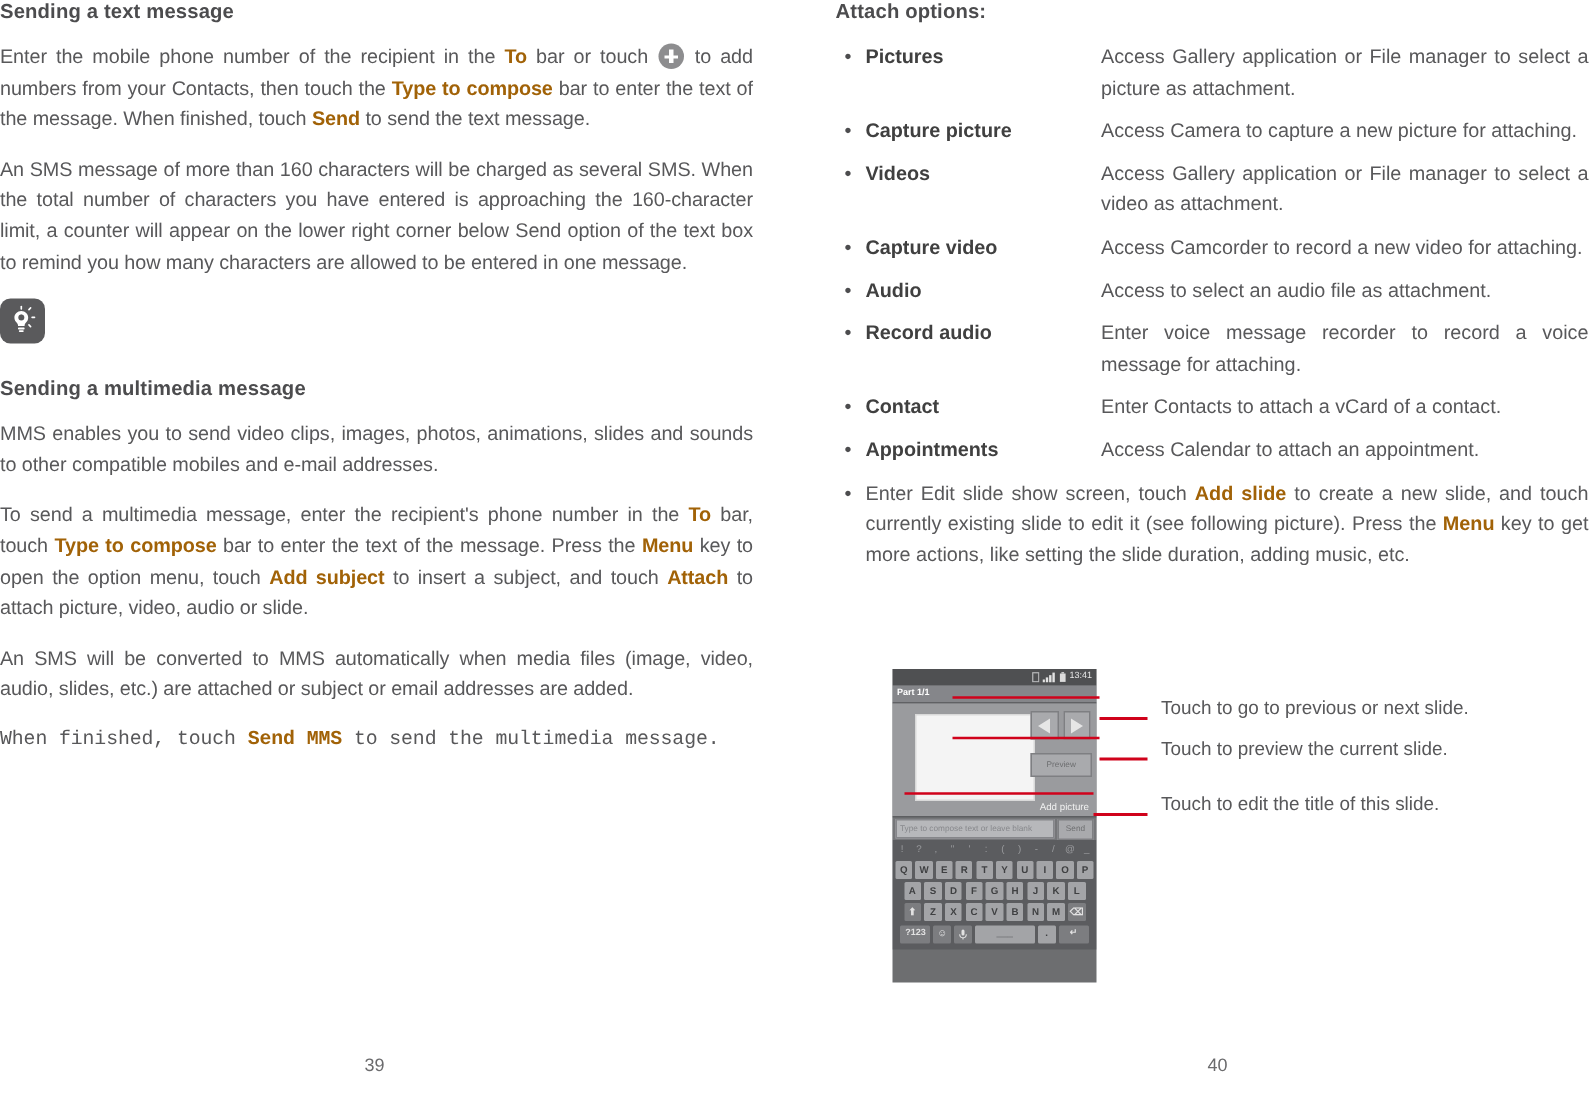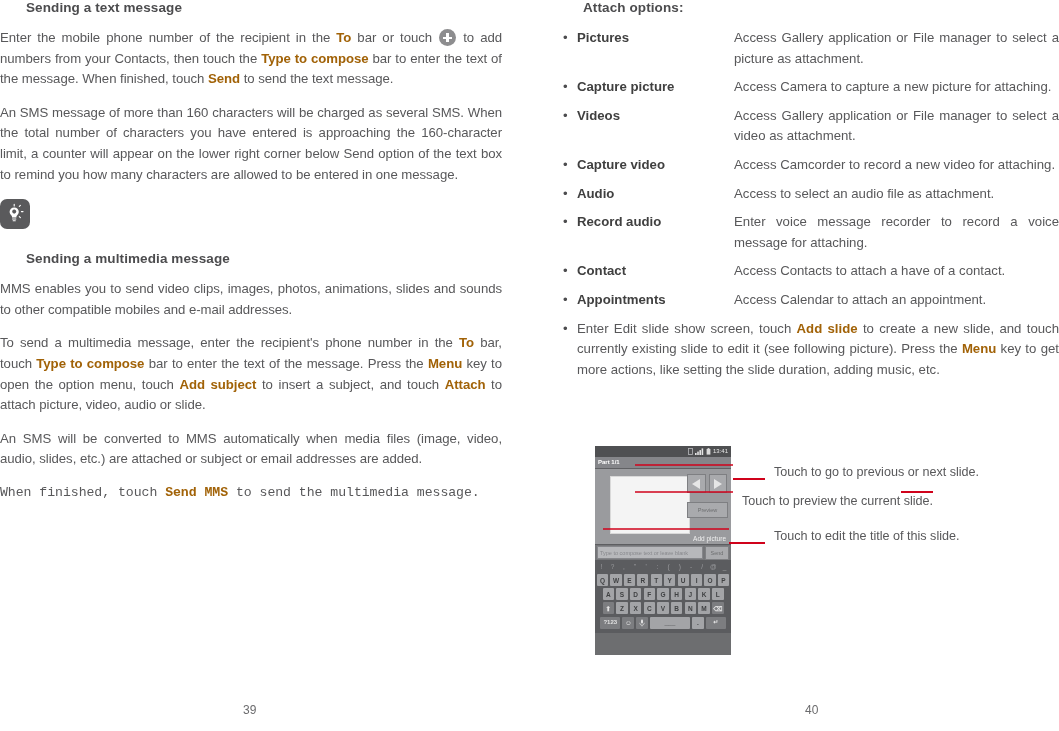--- a/index.html
+++ b/index.html
@@ -34,21 +34,20 @@
     top: 0px;
     width: 502px;
   }
   h2.section-head {
     font-size: 13.5px;
     font-weight: bold;
     color: #4c4c4e;
     margin: 0 0 13px 0;
     line-height: 15px;
     letter-spacing: 0.1px;
-    padding-left: 26px;
   }
   h2.section-head.mt {
     margin-top: 22px;
   }
   p.body {
     font-size: 13.2px;
     line-height: 20.6px;
     margin: 0 0 13px 0;
     text-align: justify;
     color: #58585a;
@@ -429,21 +428,21 @@
 
       <div class="defrow">
         <div class="bullet">•</div>
         <div class="term">Record audio</div>
         <div class="desc">Enter voice message recorder to record a voice message for attaching.</div>
       </div>
 
       <div class="defrow">
         <div class="bullet">•</div>
         <div class="term">Contact</div>
-        <div class="desc nojust">Access Contacts to attach a have of a contact.</div>
+        <div class="desc nojust">Enter Contacts to attach a vCard of a contact.</div>
       </div>
 
       <div class="defrow">
         <div class="bullet">•</div>
         <div class="term">Appointments</div>
         <div class="desc nojust">Access Calendar to attach an appointment.</div>
       </div>
 
       <div class="defrow">
         <div class="bullet">•</div>
@@ -575,21 +574,21 @@
         </div>
       </div>
     </div>
   </div>
 
   <div class="callout" style="left:733px; top:464px;">
     <div class="leader" style="width:32px;"></div>
     <div class="cotext">Touch to go to previous or next slide.</div>
   </div>
 
-  <div class="callout" style="left:733px; top:491px;flex-direction:column;">
+  <div class="callout" style="left:733px; top:491px;">
     <div class="leader" style="width:32px;"></div>
     <div class="cotext">Touch to preview the current slide.</div>
   </div>
 
   <div class="callout" style="left:729px; top:528px;">
     <div class="leader" style="width:36px;"></div>
     <div class="cotext">Touch to edit the title of this slide.</div>
   </div>
 
   <svg style="position:absolute; left:595px; top:446px; width:170px; height:120px; pointer-events:none;">

